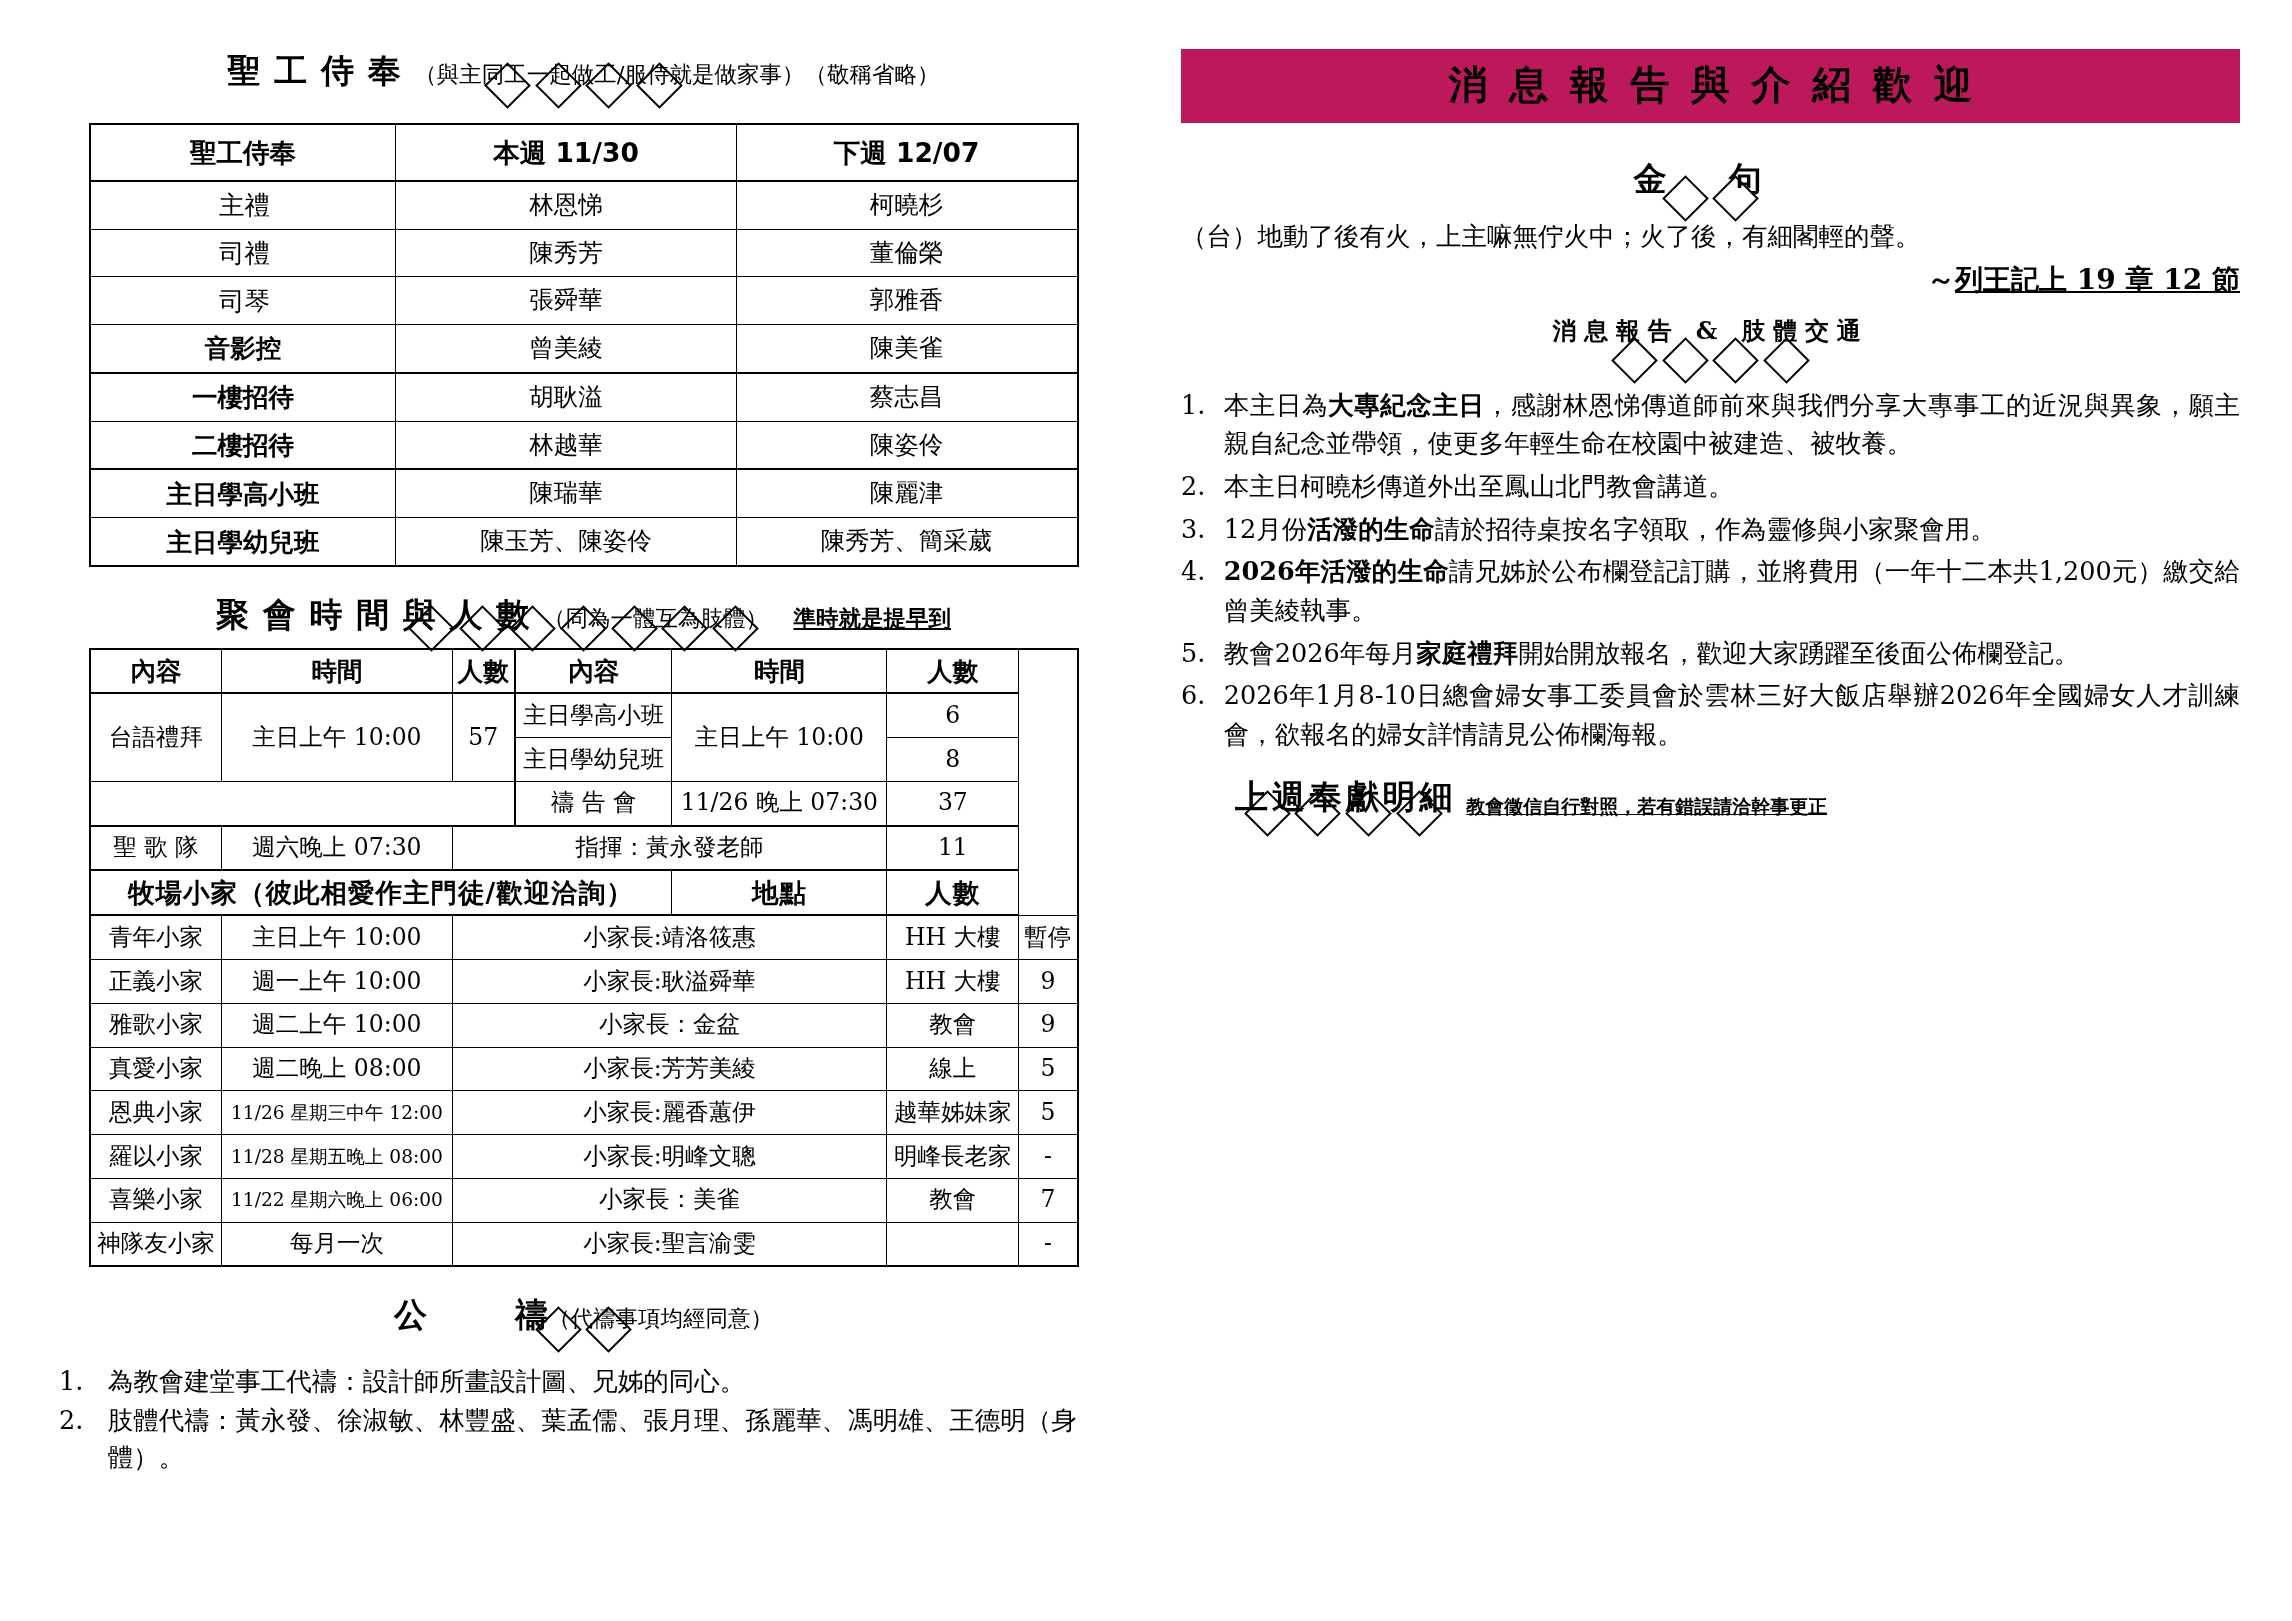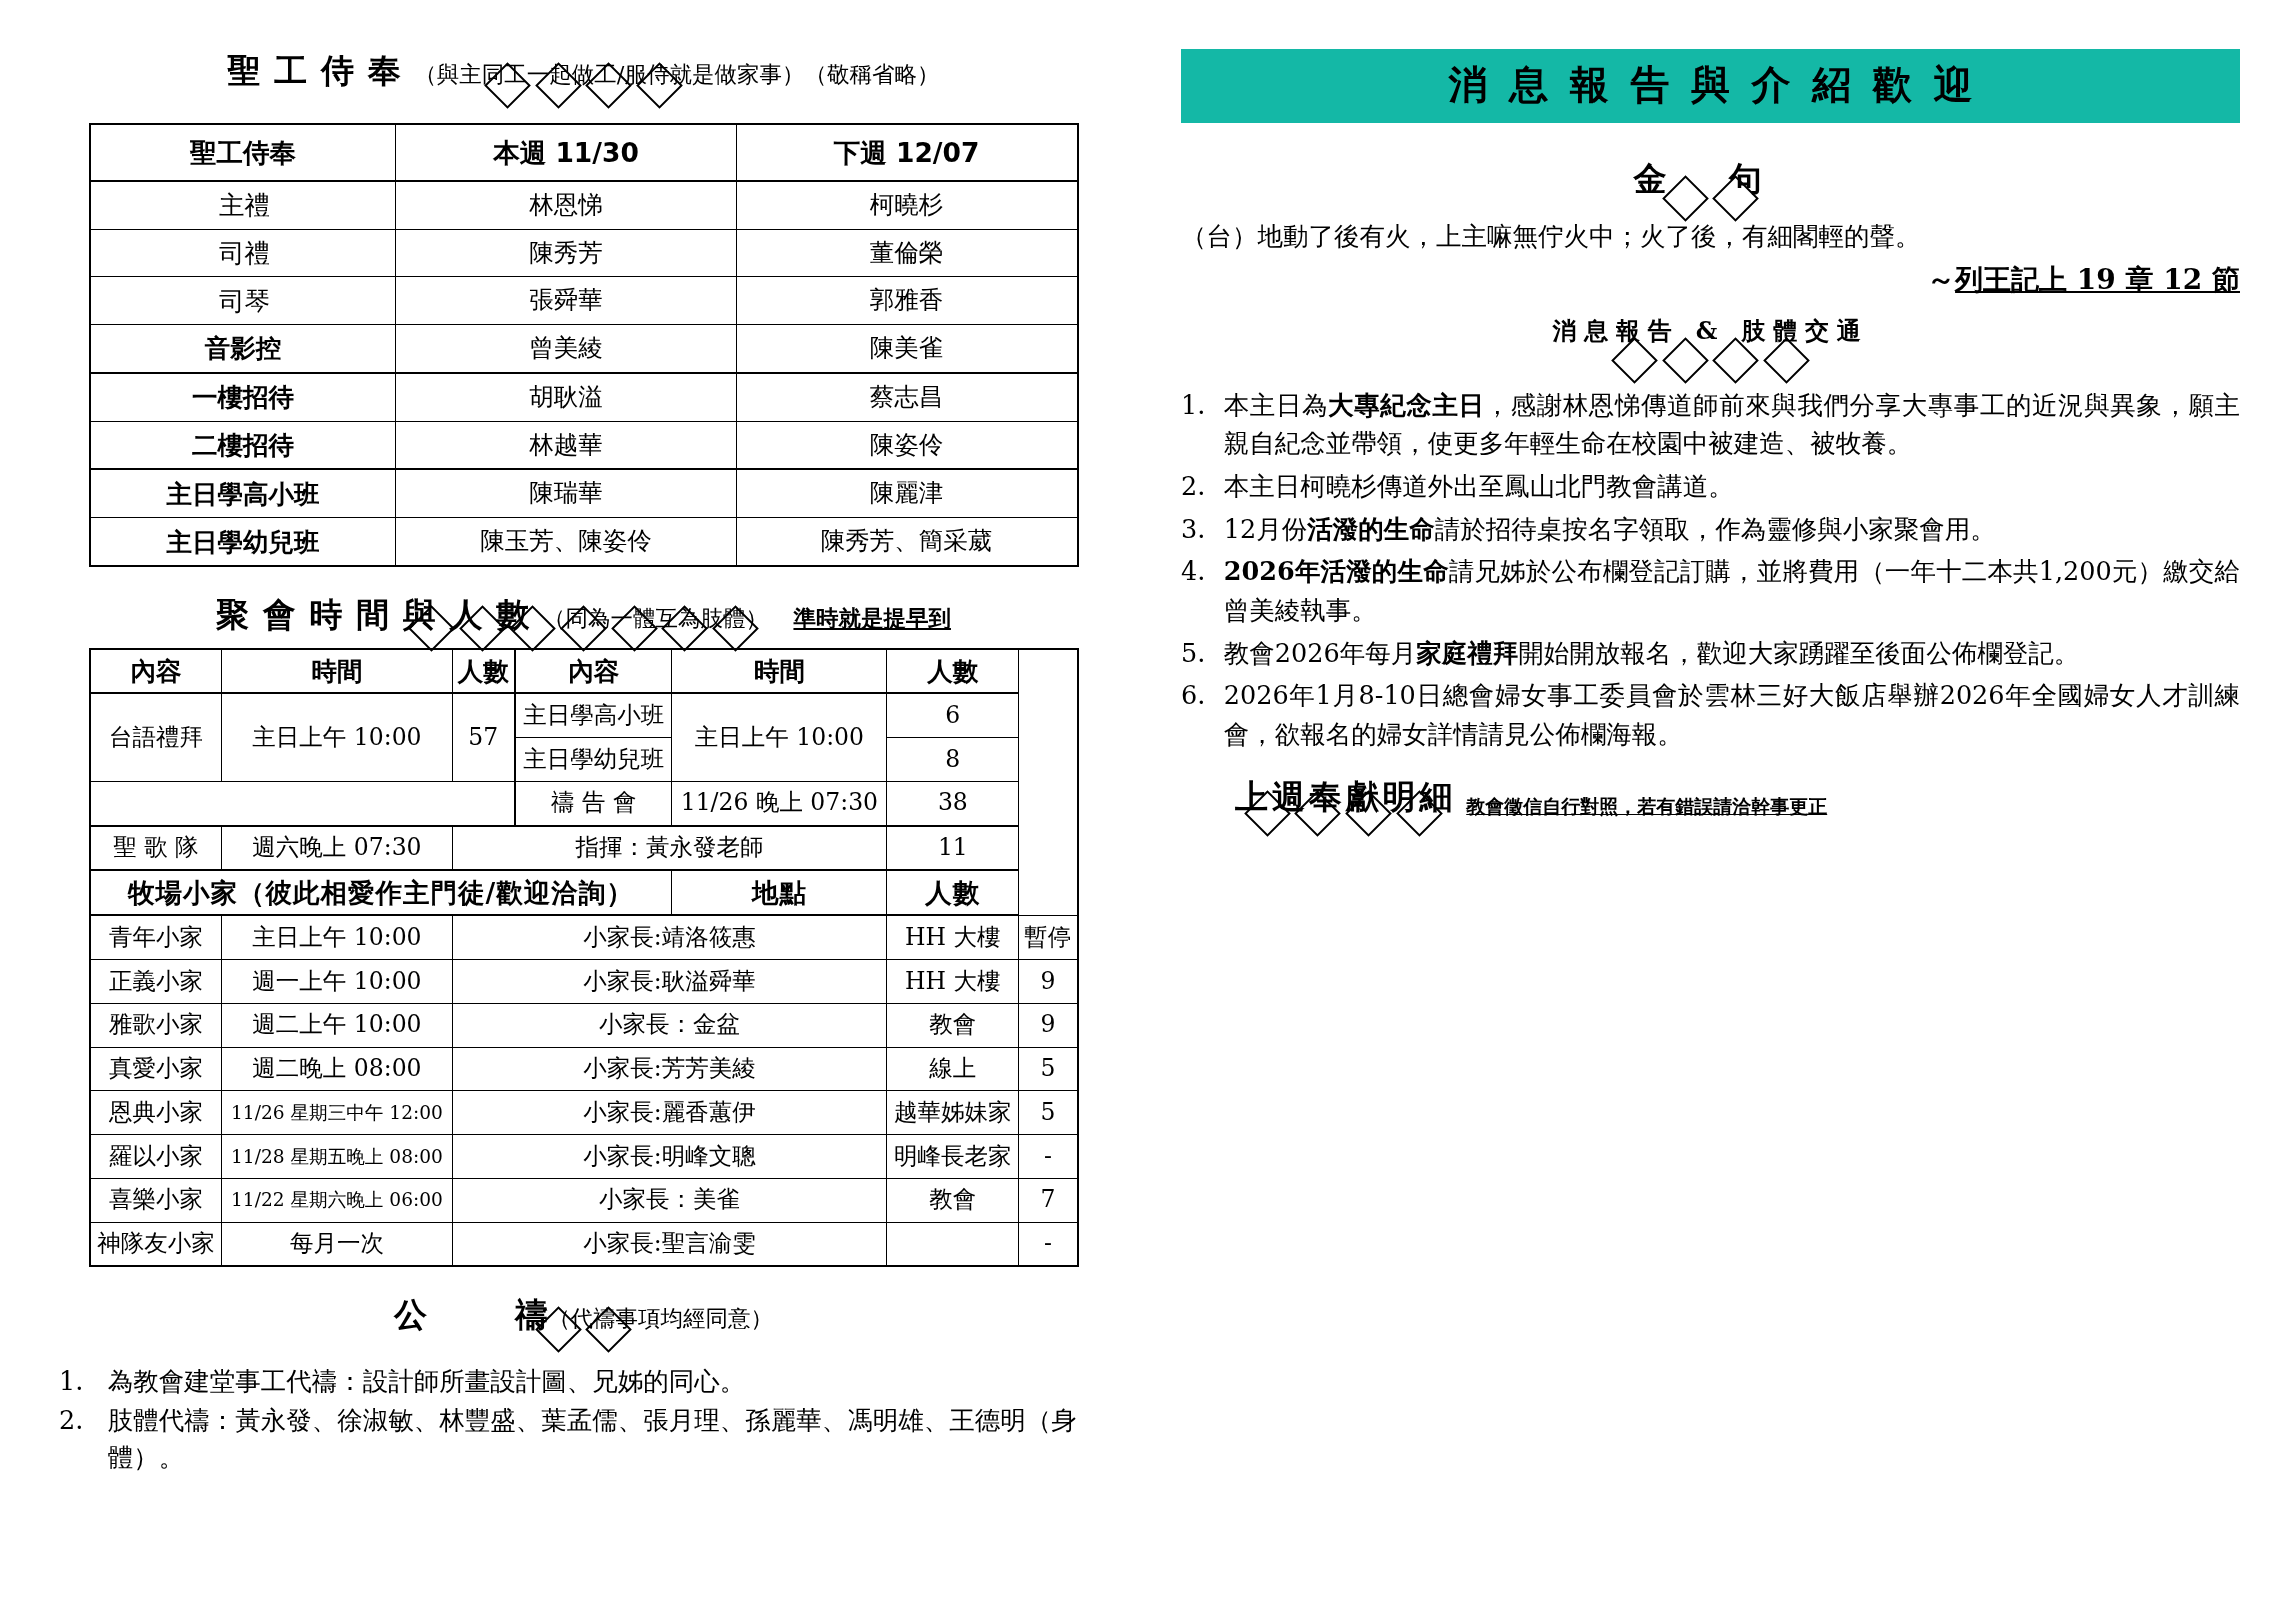--- a/index.html
+++ b/index.html
@@ -68,21 +68,21 @@
   ol.plist li{
     font-size:25.5px;line-height:1.45;
     font-family:"DejaVu Serif", serif;
     display:flex;gap:11.8px;margin-bottom:2px;
   }
   ol.plist li .num{width:37px;flex:none;text-align:left;}
   ol.plist li .txt{flex:1;}
 
   
   .banner{
-    background:#14b8a6;
+    background:#be185d;
     text-align:center;
     font-family:"DejaVu Serif", serif;
     font-weight:bold;font-size:39px;letter-spacing:21.6px;
     padding:8.8px 0 10.8px 0;
     text-indent:21.6px;
   }
   .verse-head{position:relative;text-align:center;margin-top:34px;height:57px;}
   .verse-head .big{font-weight:bold;font-size:33px;letter-spacing:25.5px;text-indent:25.5px;position:relative;z-index:2;}
   .verse-text{
     font-size:25.5px;font-family:"DejaVu Serif",serif;
@@ -195,21 +195,21 @@
             <td class="">6</td>
           </tr>
           <tr>
             <td class="thickl">主日學幼兒班</td>
             <td class="">8</td>
           </tr>
           <tr>
             <td class="thickb" colspan="3"></td>
             <td class="thickl thickb">禱 告 會</td>
             <td class="thickb">11/26 晚上 07:30</td>
-            <td class="thickb">38</td>
+            <td class="thickb">37</td>
           </tr>
           <tr>
             <td class="">聖 歌 隊</td>
             <td class="">週六晚上 07:30</td>
             <td class="" colspan="3">指揮：黃永發老師</td>
             <td class="">11</td>
           </tr>
           <tr>
             <td class="wide thickt thickb" colspan="4">牧場小家（彼此相愛作主門徒/歡迎洽詢）</td>
             <td class="wide thickt thickb">地點</td>

